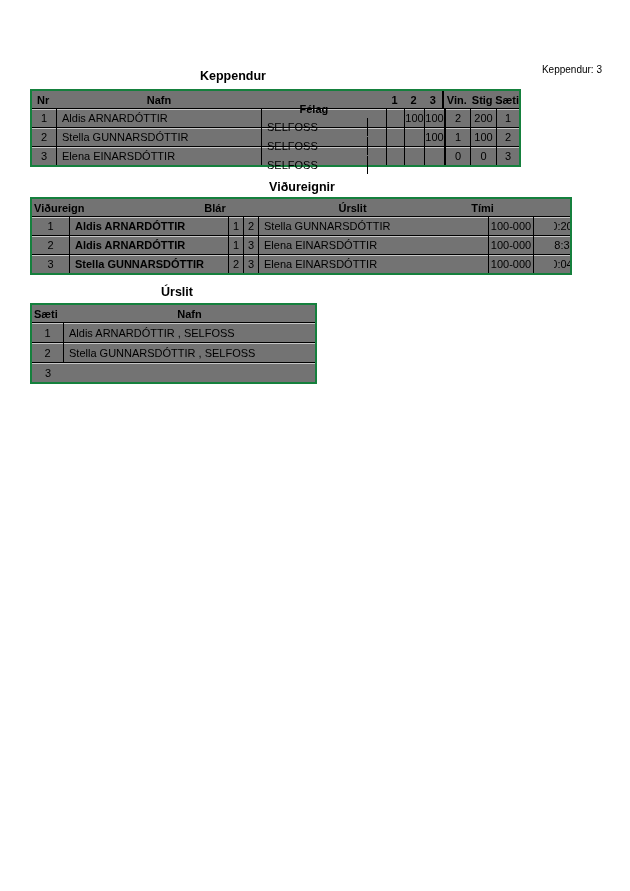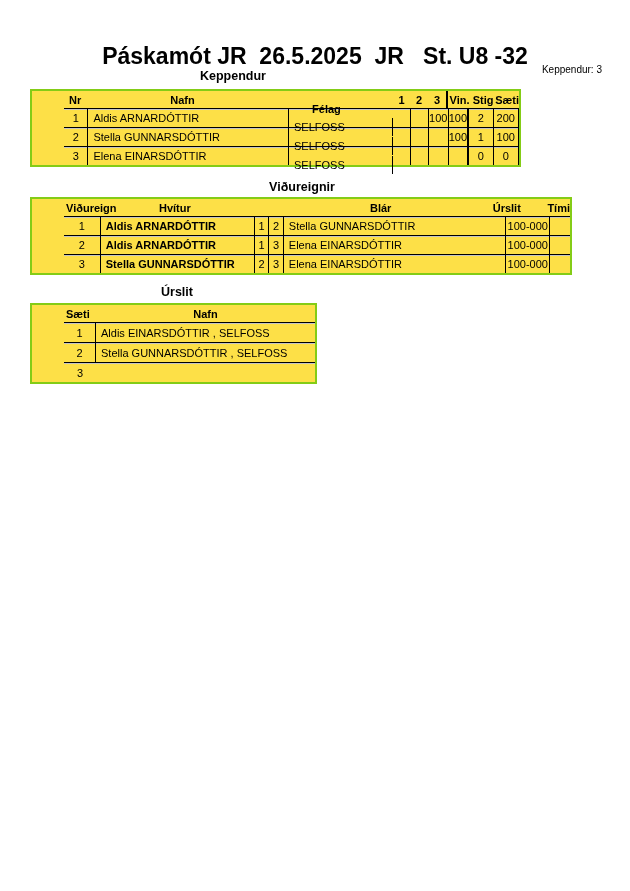--- a/index.html
+++ b/index.html
@@ -11,21 +11,21 @@
   .title{
     position:absolute;top:43px;left:0;width:100%;text-align:center;
     font-size:23px;font-weight:bold;white-space:pre;letter-spacing:0px;
   }
   .note{position:absolute;top:64px;right:28px;font-size:10px;}
   .sec{position:absolute;font-weight:bold;font-size:12.5px;transform:translateX(-50%);white-space:nowrap;}
   #sec-keppendur{top:69px;left:233px;}
   #sec-vidureignir{top:180px;left:302px;}
   #sec-urslit{top:285px;left:177px;}
 
-  .tbl{position:absolute;border:2px solid #84cc16;background:#fde047;box-sizing:border-box;padding-left:32px;}
+  .tbl{position:absolute;border:2px solid #15803d;background:#737373;box-sizing:border-box;}
   #t1{top:89px;left:30px;width:491px;}
   #t2{top:197px;left:30px;width:542px;}
   #t3{top:303px;left:30px;width:287px;}
 
   .row{display:flex;align-items:center;height:18px;}
   #t3 .row{height:19px;}
   .row.head{height:17px;font-weight:bold;}
   #t3 .row.head{height:17px;}
   .tbl .row + .row{border-top:1px solid #000;box-shadow:inset 0 1px 0 #c6c6c6;}
 
@@ -51,21 +51,20 @@
   #t2 .w-n2{width:15px;}   #t2 .w-blue{width:230px;}  #t2 .w-res{width:45px;}
   #t2 .w-time{flex:1;margin-left:20px;}
   
   #t3 .w-seat{width:32px;} #t3 .w-rname{flex:1;}
 </style>
 </head>
 <body>
 
 <div class="page">
 
-  <div class="title">Páskamót JR  26.5.2025  JR   St. U8 -32</div>
   <div class="note">Keppendur: 3</div>
 
   <div class="sec" id="sec-keppendur">Keppendur</div>
 
   <div class="tbl" id="t1">
     <div class="row head">
       <div class="c w-nr l">Nr</div>
       <div class="c w-name">Nafn</div>
       <div class="c w-club">Félag</div>
       <div class="c w-sp"></div>
@@ -112,21 +111,20 @@
       <div class="c w-stig">0</div>
       <div class="c w-saeti">3</div>
     </div>
   </div>
 
   <div class="sec" id="sec-vidureignir">Viðureignir</div>
 
   <div class="tbl" id="t2">
     <div class="row head">
       <div class="c w-vid l" style="padding-left:2px;">Viðureign</div>
-      <div class="c w-white">Hvítur</div>
       <div class="c w-n1"></div>
       <div class="c w-n2"></div>
       <div class="c w-blue">Blár</div>
       <div class="c w-res">Úrslit</div>
       <div class="c w-time">Tími</div>
     </div>
     <div class="row">
       <div class="c w-vid">1</div>
       <div class="c w-white l b">Aldis ARNARDÓTTIR</div>
       <div class="c w-n1">1</div>
@@ -157,21 +155,21 @@
 
   <div class="sec" id="sec-urslit">Úrslit</div>
 
   <div class="tbl" id="t3">
     <div class="row head">
       <div class="c w-seat l" style="padding-left:2px;">Sæti</div>
       <div class="c w-rname">Nafn</div>
     </div>
     <div class="row">
       <div class="c w-seat">1</div>
-      <div class="c w-rname l">Aldis EINARSDÓTTIR , SELFOSS</div>
+      <div class="c w-rname l">Aldis ARNARDÓTTIR , SELFOSS</div>
     </div>
     <div class="row">
       <div class="c w-seat">2</div>
       <div class="c w-rname l">Stella GUNNARSDÓTTIR , SELFOSS</div>
     </div>
     <div class="row">
       <div class="c w-seat">3</div>
     </div>
   </div>
 

